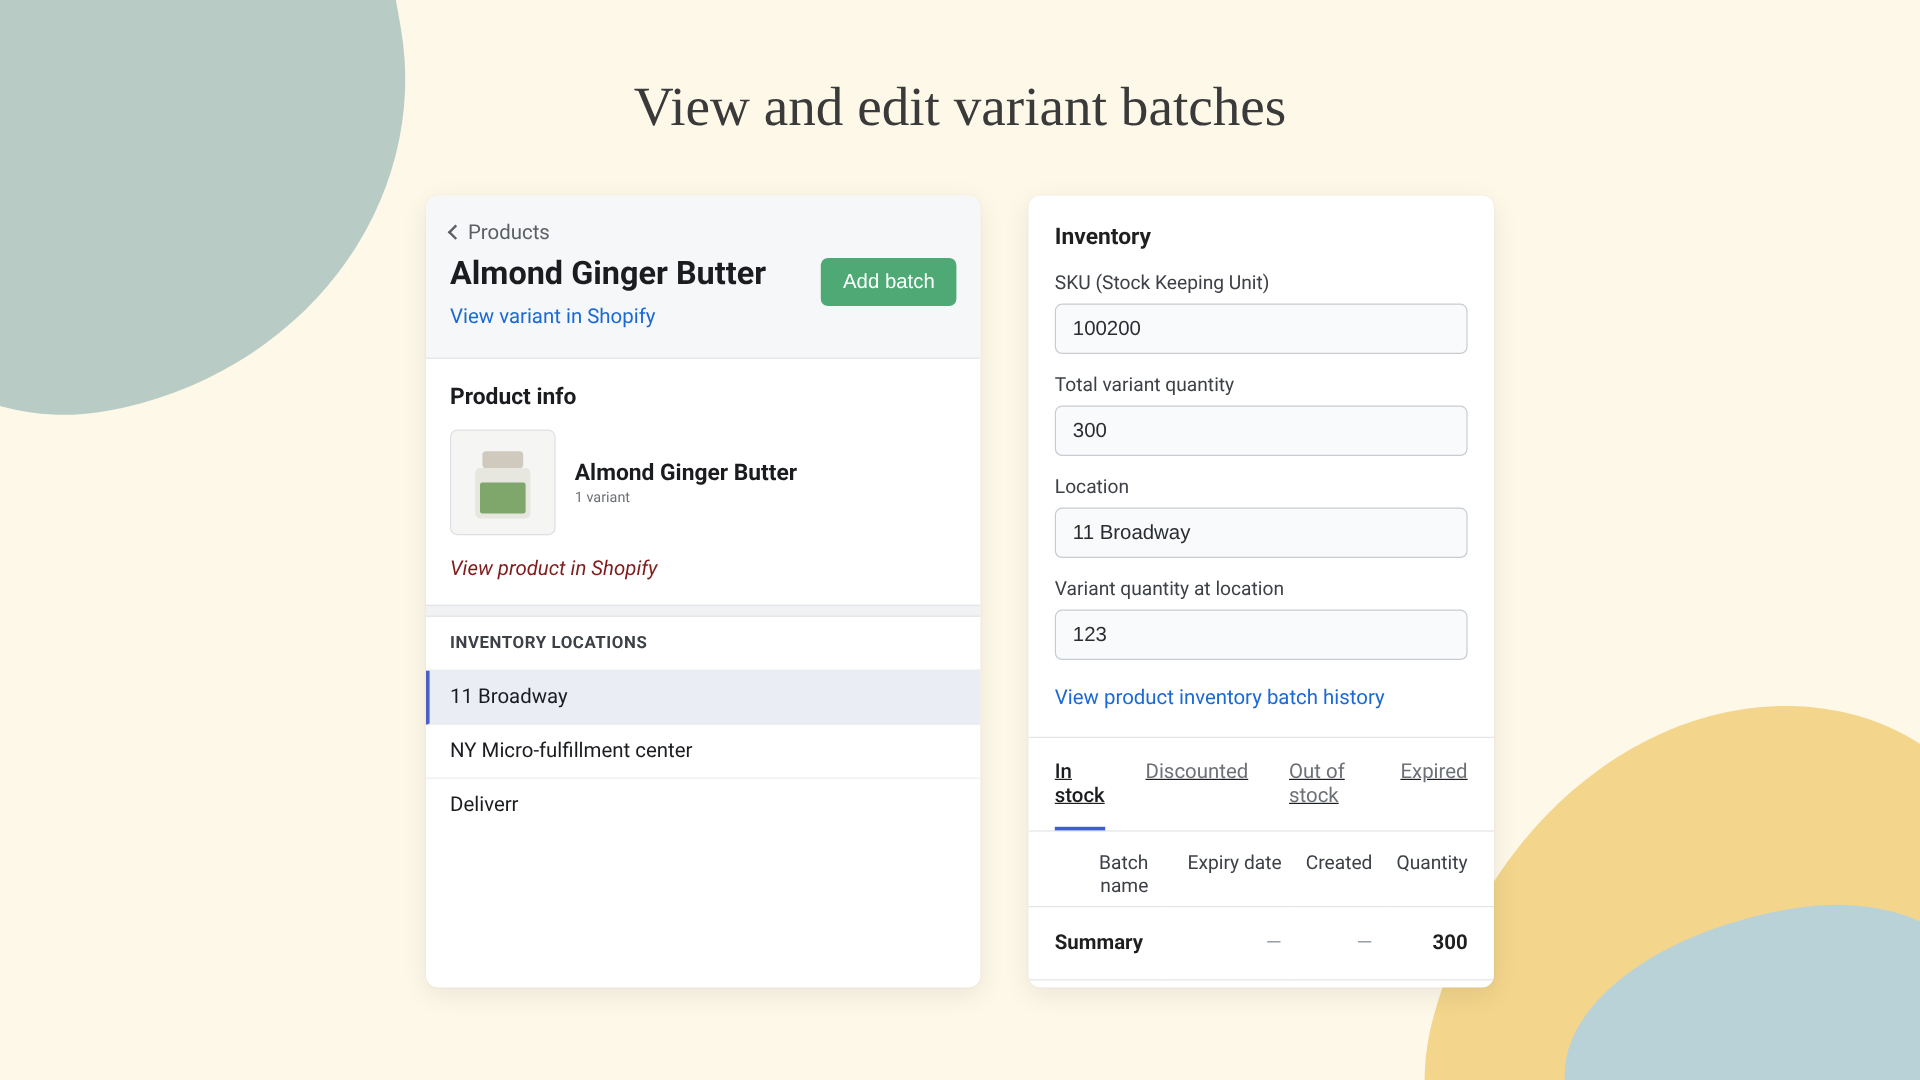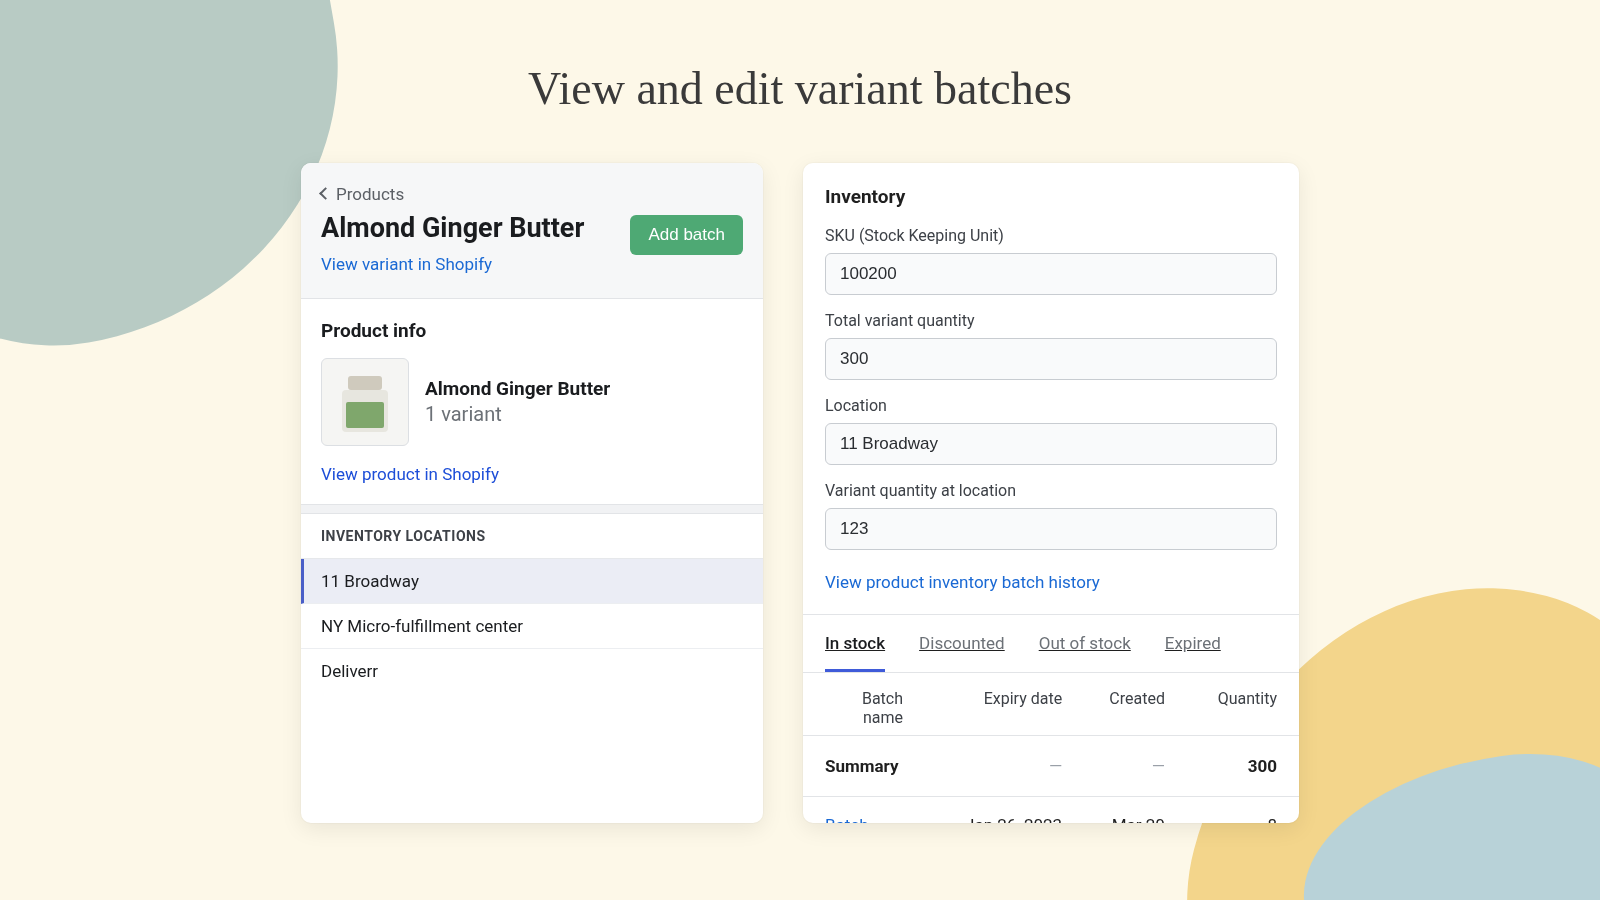--- a/index.html
+++ b/index.html
@@ -47,21 +47,21 @@
     margin-top: 48px;
   }
 
   .card {
     background: #ffffff;
     border-radius: 10px;
     box-shadow: 0 6px 22px rgba(0,0,0,0.08), 0 0 0 1px rgba(0,0,0,0.02);
     overflow: hidden;
   }
   .card-left { width: 462px; }
-  .card-right { width: 496px; height: 660px; }
+  .card-right { width: 388px; height: 660px; }
 
   
   .left-header {
     background: #f6f7f8;
     padding: 20px 20px 24px;
     border-bottom: 1px solid #e2e4e7;
     position: relative;
   }
   .bc {
     display: inline-flex; align-items: center; gap: 6px;
@@ -88,22 +88,22 @@
     width:88px; height:88px; border:1px solid #dcdfe3; border-radius:6px;
     background:#f5f5f3; display:flex; align-items:center; justify-content:center;
   }
   .jar {
     width:46px; height:60px; position:relative;
   }
   .jar .body{ position:absolute; bottom:0; width:46px; height:42px; background:#e7e6df; border-radius:4px;}
   .jar .label{ position:absolute; bottom:4px; left:4px; right:4px; height:26px; background:#7fa76c; border-radius:2px;}
   .jar .cap{ position:absolute; top:4px; left:6px; right:6px; height:14px; background:#cfcabd; border-radius:3px;}
   .prod-name { font-size:19px; font-weight:700; color:#1a1c1f; }
-  .prod-sub { font-size:20px; color:#6c7177; margin-top:2px; }
-  .prod-link { color:#1d4ed8; font-size:17px; margin-top:18px; display:block; cursor:pointer;}
+  .prod-sub { font-size:12px; color:#6c7177; margin-top:2px; }
+  .prod-link { color:#7f1d1d; font-size:17px; margin-top:18px; display:block; cursor:pointer;font-style:italic;}
 
   .divider-thick { height:10px; background:#f1f2f4; border-top:1px solid #e2e4e7; border-bottom:1px solid #e2e4e7;}
   .loc-header {
     padding:14px 20px; font-size:14px; font-weight:700; letter-spacing:.5px;
     color:#3d4147; border-bottom:1px solid #e6e8eb;
   }
   .loc-item {
     padding:12px 20px; font-size:17px; color:#1a1c1f;
     border-bottom:1px solid #eceef1; cursor:pointer;
   }

